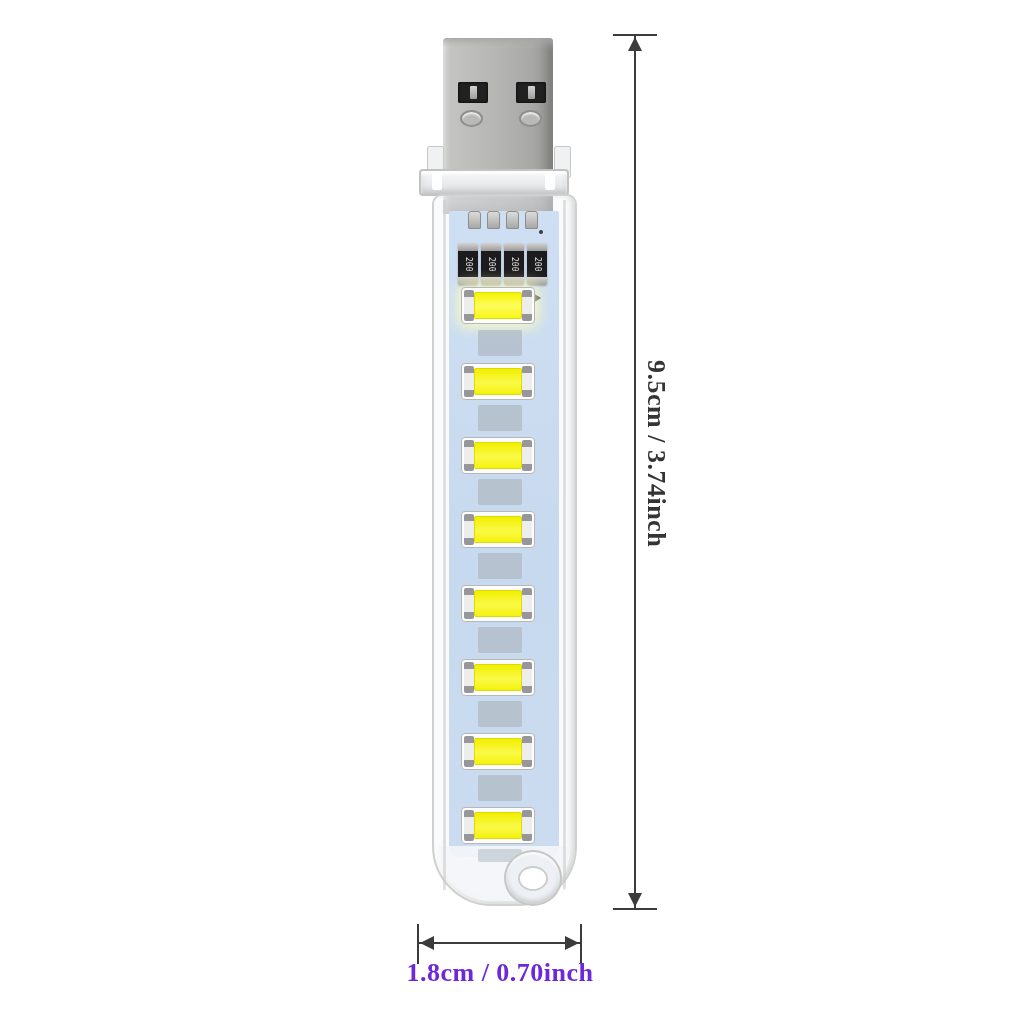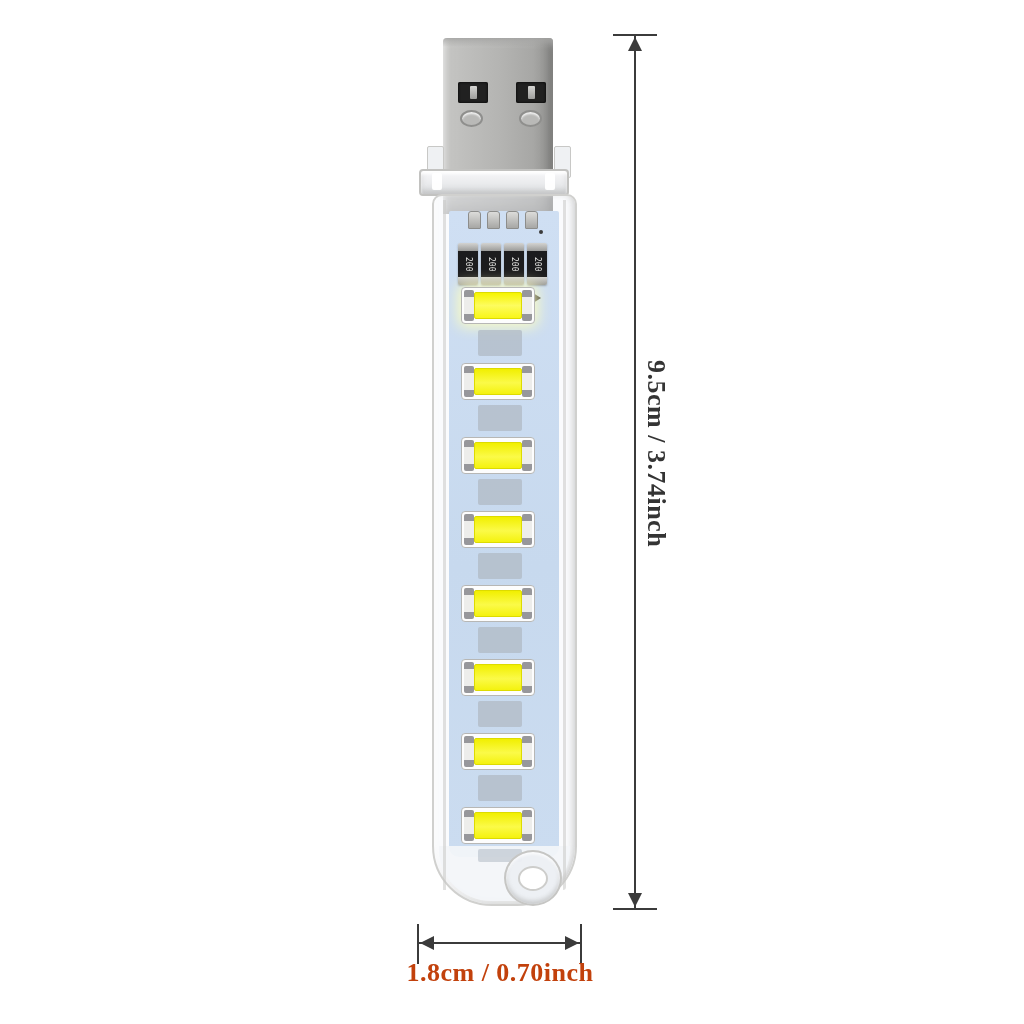--- a/index.html
+++ b/index.html
@@ -106,21 +106,21 @@
     font-weight:bold;font-size:26px;color:#343434;letter-spacing:.5px;}
 
   .dim-h-tickl{left:417px;top:924px;width:2px;height:40px;}
   .dim-h-tickr{left:580px;top:924px;width:2px;height:40px;}
   .dim-h-line{left:418px;top:942px;width:163px;height:2px;}
   .arrow-left{left:420px;top:936px;width:0;height:0;
     border-top:7px solid transparent;border-bottom:7px solid transparent;border-right:14px solid #3b3b3b;}
   .arrow-right{left:565px;top:936px;width:0;height:0;
     border-top:7px solid transparent;border-bottom:7px solid transparent;border-left:14px solid #3b3b3b;}
   .dim-h-label{left:398px;top:958px;width:204px;text-align:center;
-    font-weight:bold;font-size:26px;color:#c2410c;letter-spacing:.5px;}
+    font-weight:bold;font-size:26px;color:#6d28d9;letter-spacing:.5px;}
 </style>
 </head>
 <body>
 
 <div class="stage">
 
   <div class="abs usb-shell"></div>
   <div class="abs usb-shell-topedge"></div>
   <div class="abs usb-slot s1">
     <div class="usb-pin"></div>

